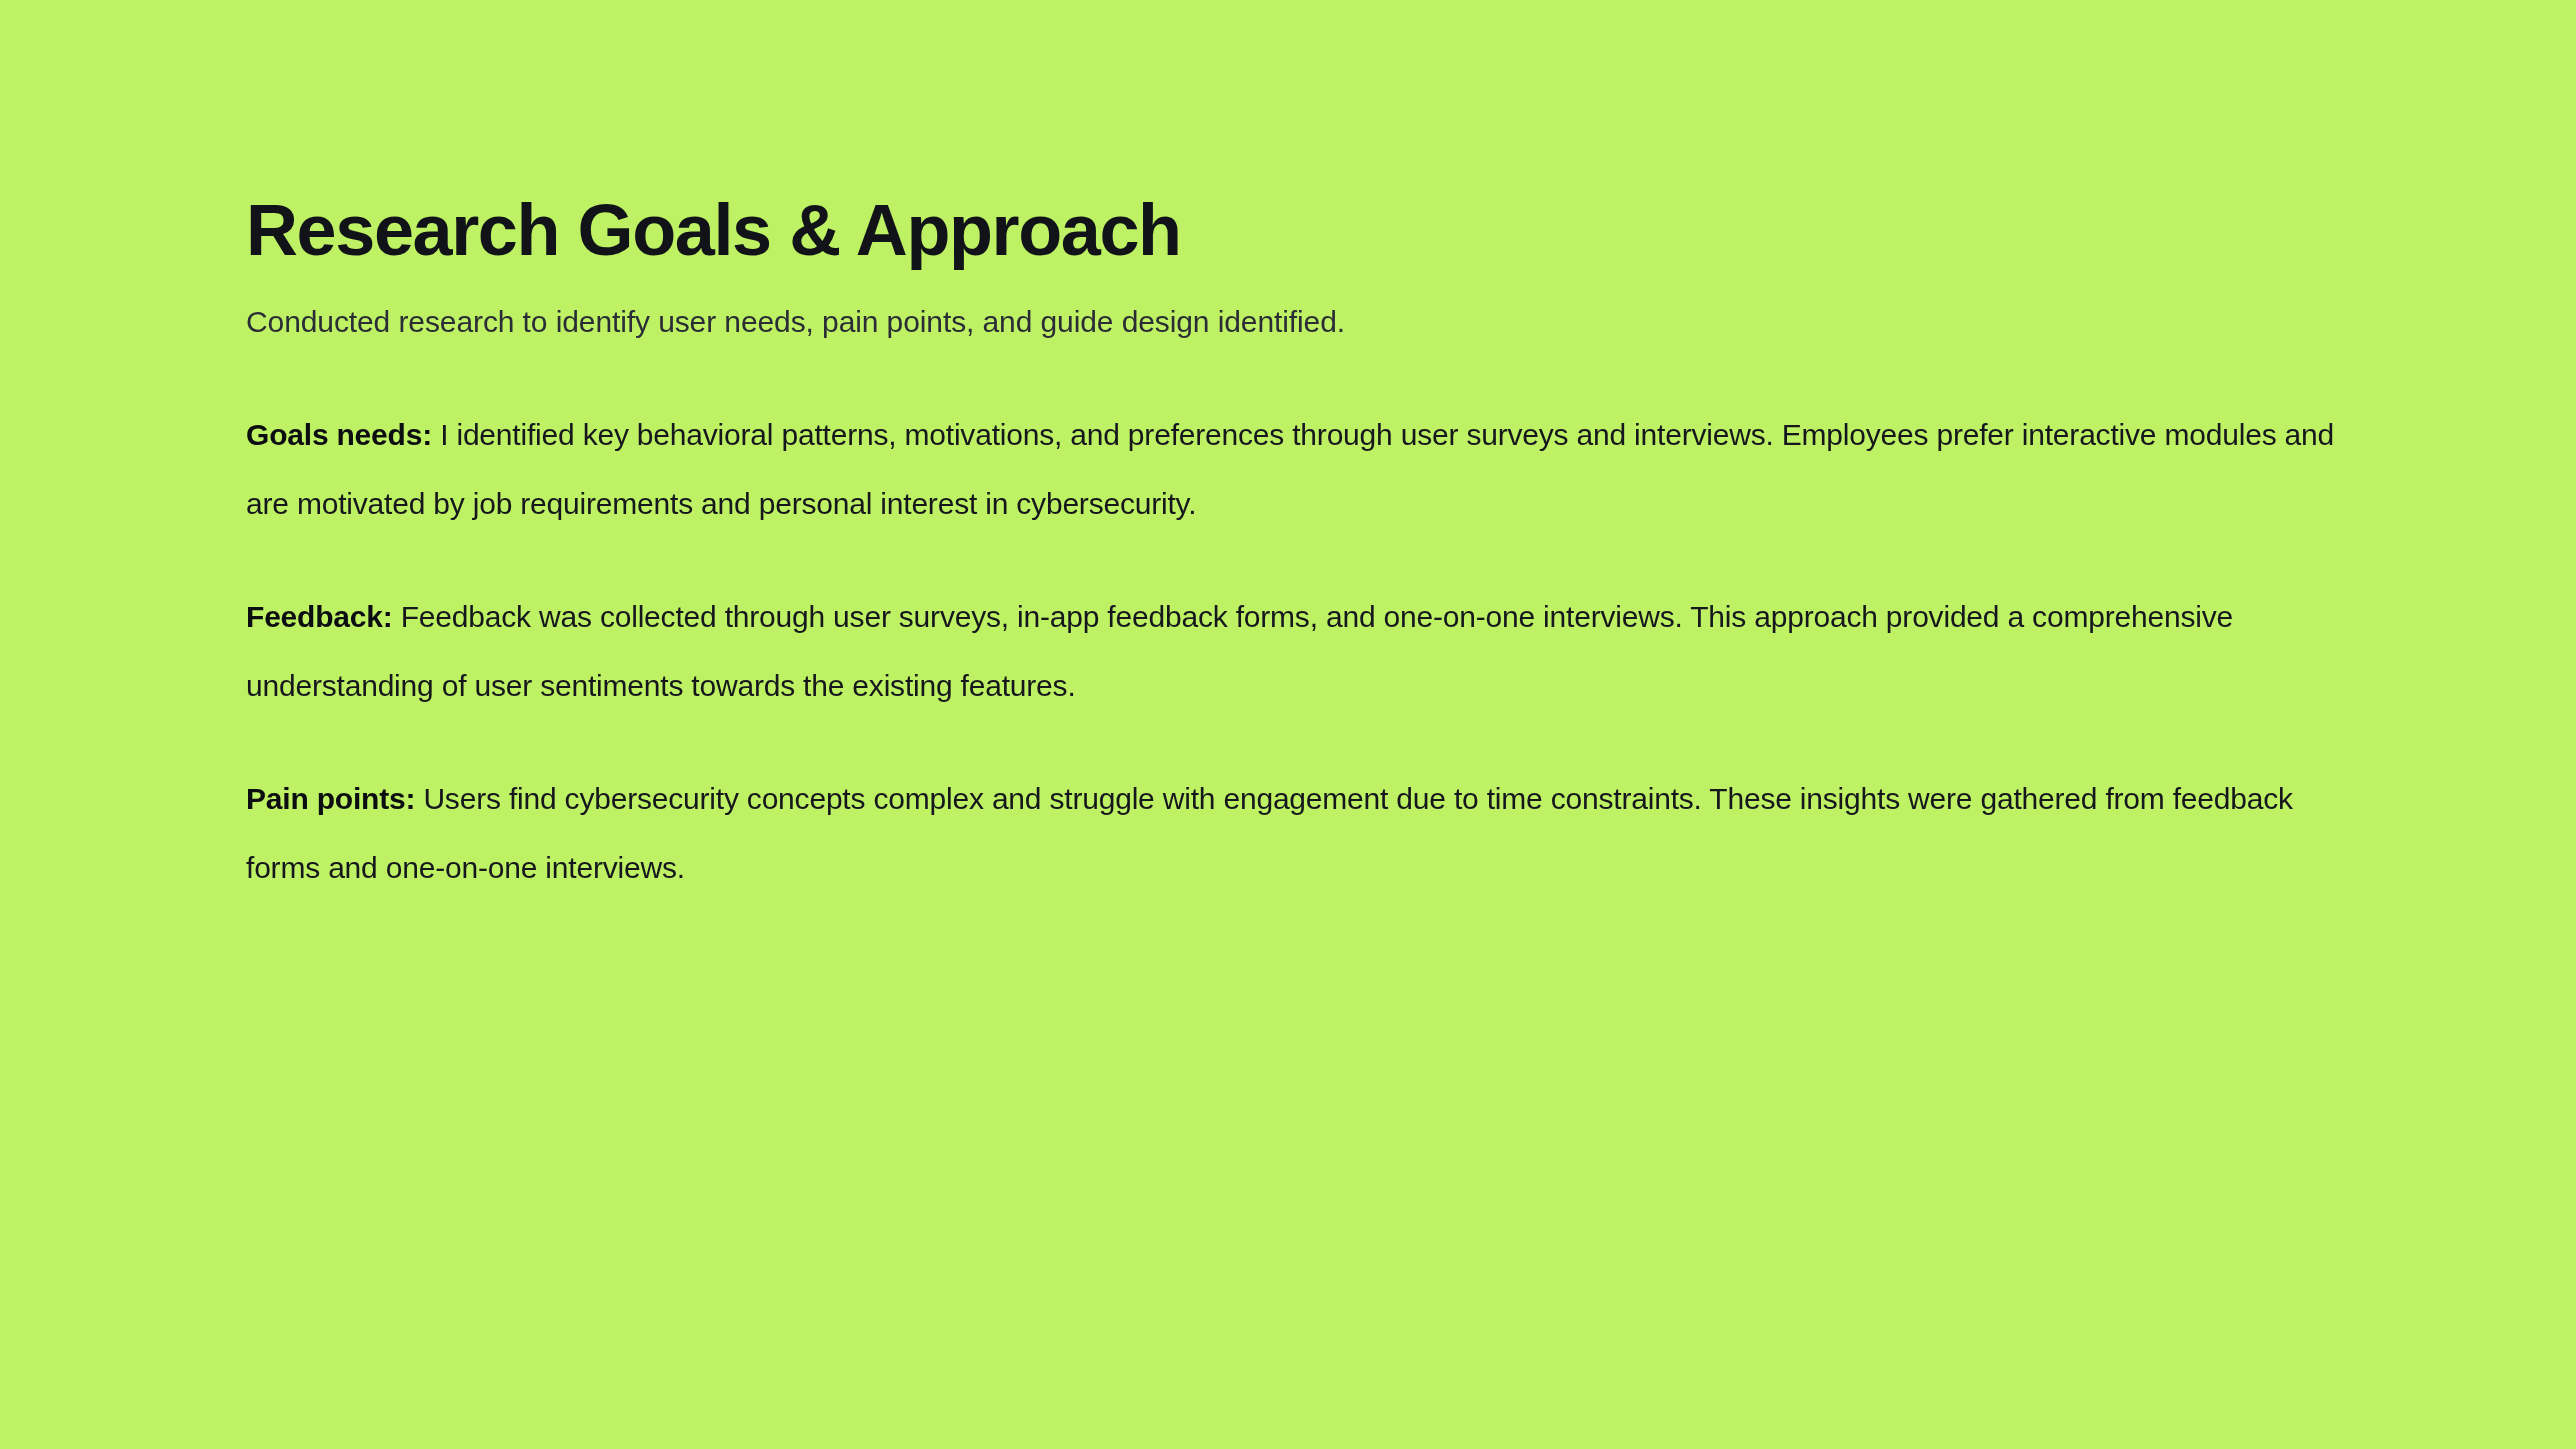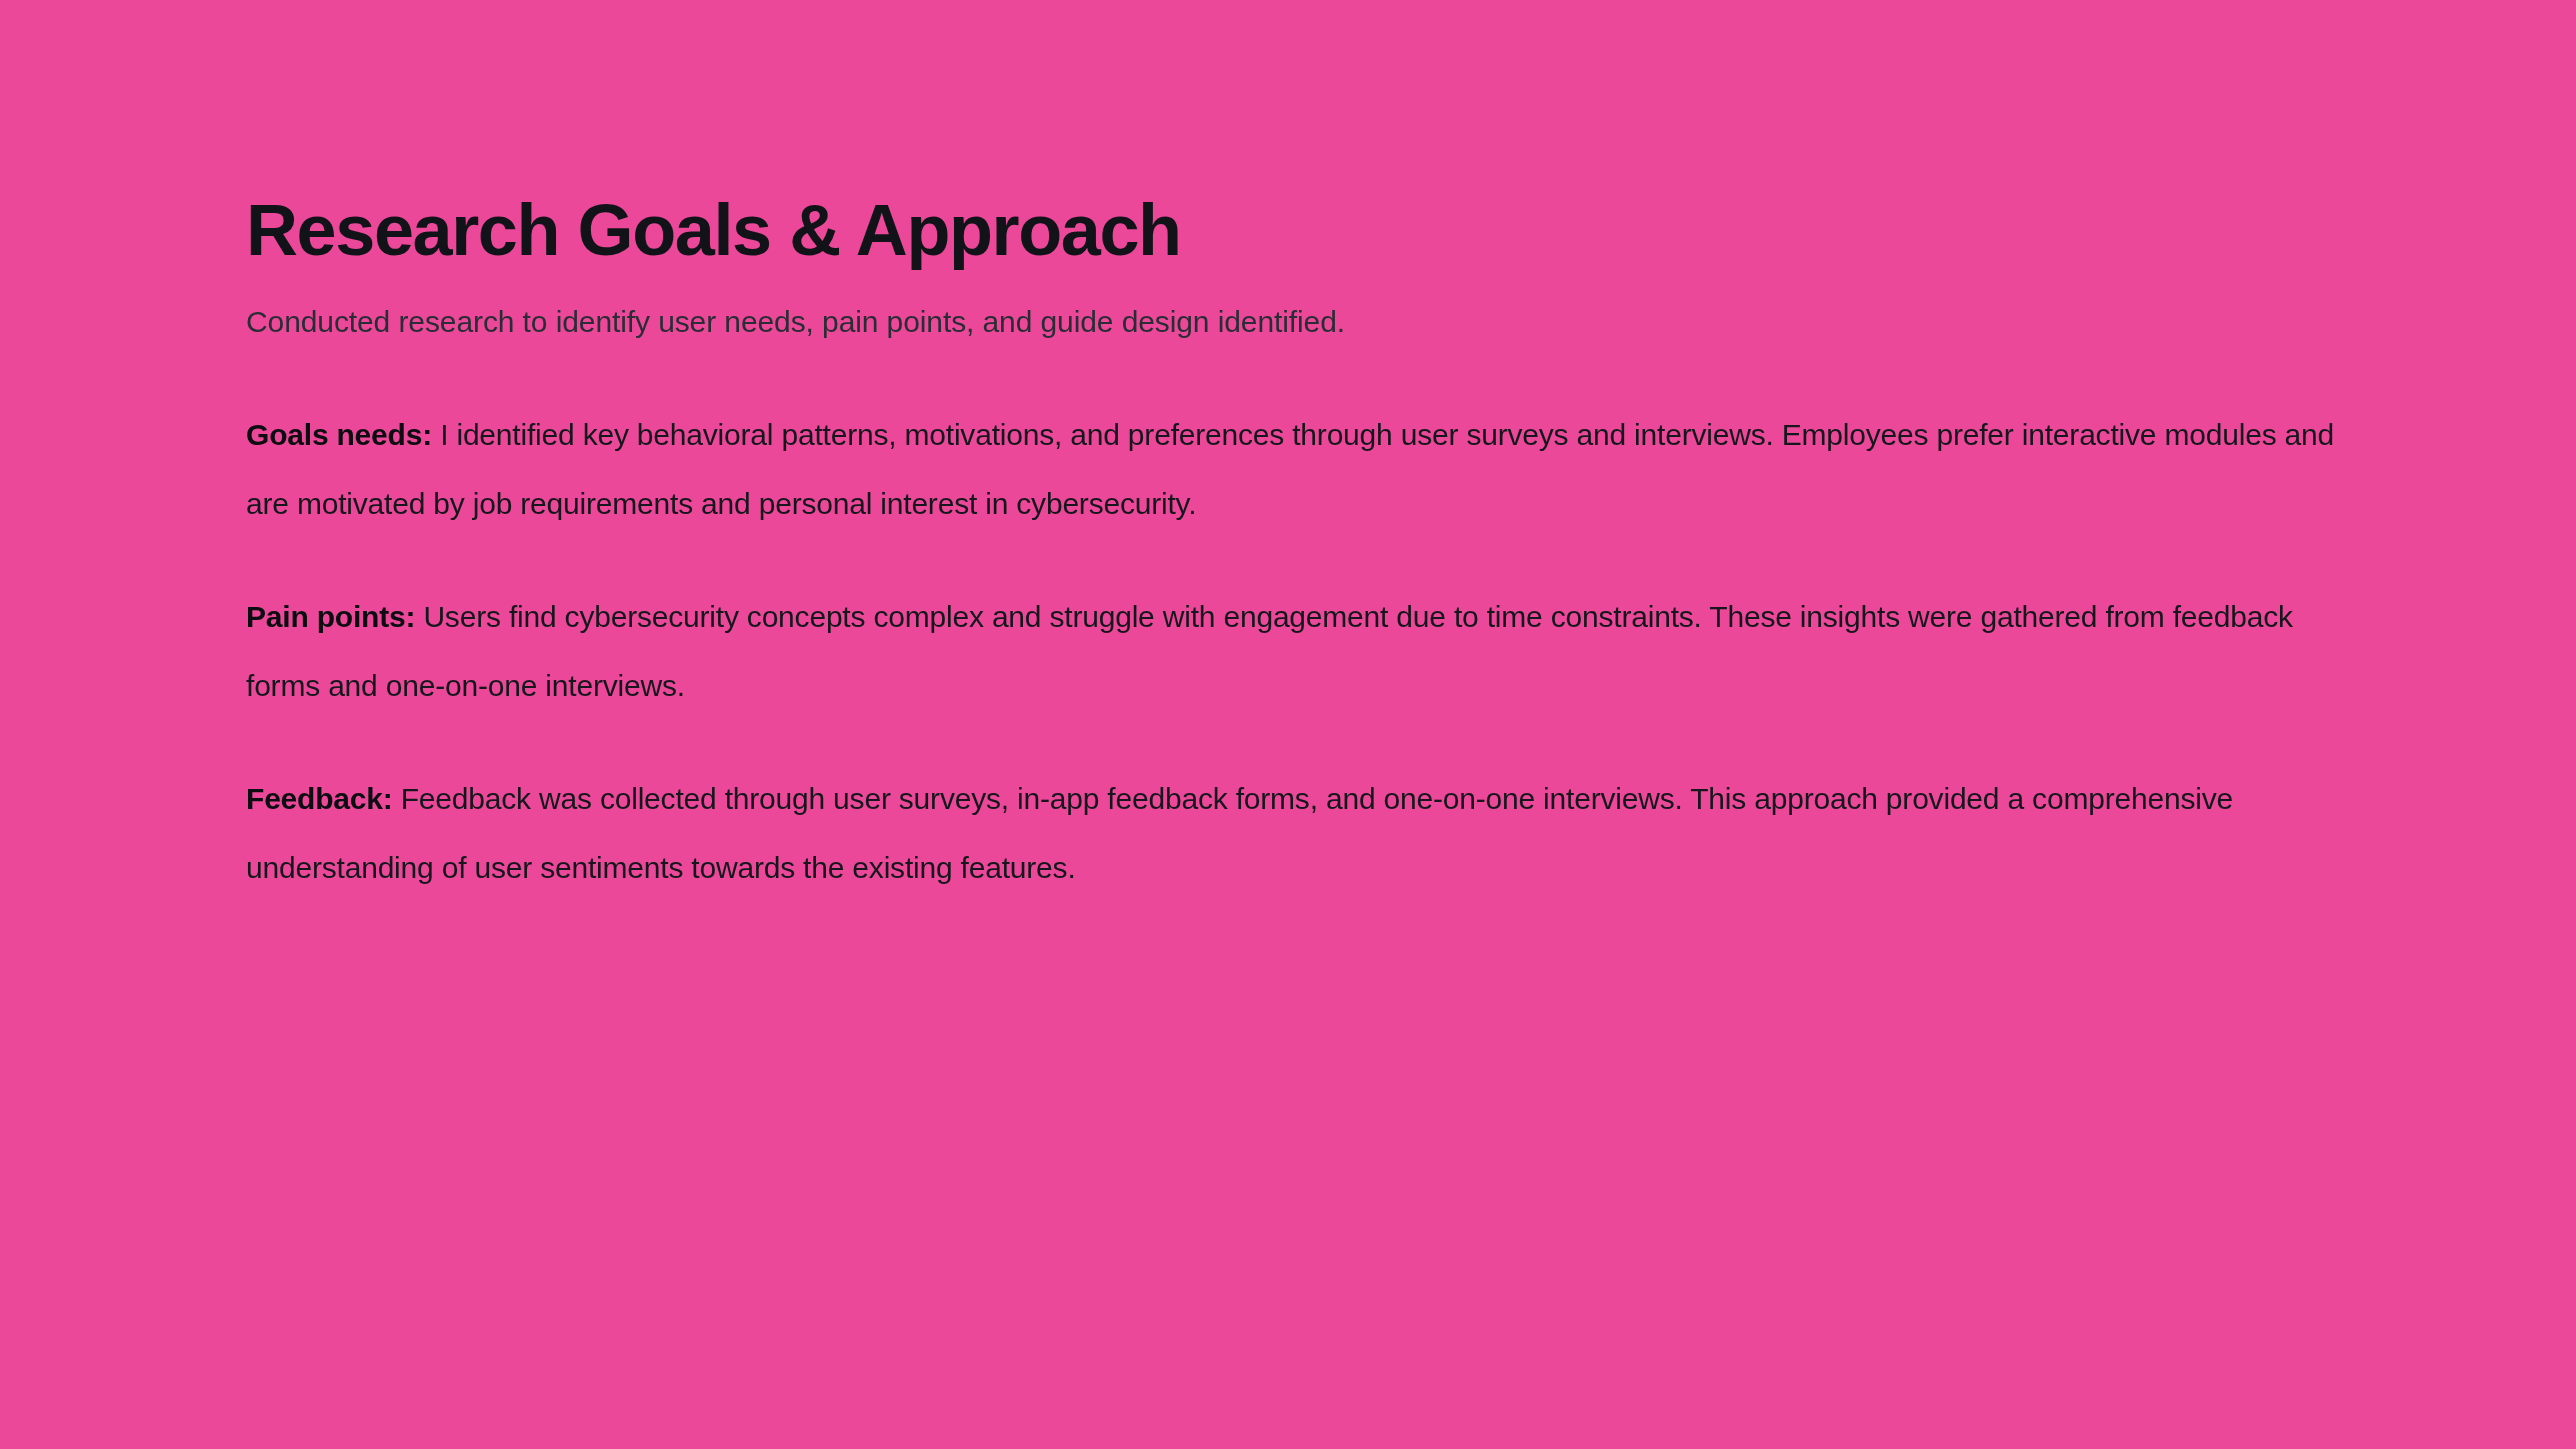--- a/index.html
+++ b/index.html
@@ -69,37 +69,37 @@
   }
 
   .lead-in {
     font-weight: 700;
     color: #0c0d11;
   }
 </style>
 </head>
 <body style="background: rgb(234, 236, 253);">
 
-<div class="slide" style="background: #ec4899;">
+<div class="slide" style="background: #bef264;">
   <div class="content">
 
     <h1 class="page-title" style="color: rgb(17, 19, 24);">Research Goals &amp; Approach</h1>
 
     <p class="page-subtitle" style="color: rgb(42, 45, 53);">Conducted research to identify user needs, pain points, and guide design identified.</p>
 
     <div class="body-blocks">
 
       <p class="body-para" style="color: rgb(21, 23, 28);">
         <span class="lead-in">Goals needs: </span><span> I identified key behavioral patterns, motivations, and preferences through user surveys and interviews. Employees prefer interactive modules and are motivated by job requirements and personal interest in cybersecurity.</span>
       </p>
 
       <p class="body-para" style="color: rgb(21, 23, 28);">
-        <span class="lead-in">Pain points:</span><span> Users find cybersecurity concepts complex and struggle with engagement due to time constraints. These insights were gathered from feedback forms and one-on-one interviews.</span>
+        <span class="lead-in">Feedback:</span><span> Feedback was collected through user surveys, in-app feedback forms, and one-on-one interviews. This approach provided a comprehensive understanding of user sentiments towards the existing features.</span>
       </p>
 
       <p class="body-para" style="color: rgb(21, 23, 28);">
-        <span class="lead-in">Feedback:</span><span> Feedback was collected through user surveys, in-app feedback forms, and one-on-one interviews. This approach provided a comprehensive understanding of user sentiments towards the existing features.</span>
+        <span class="lead-in">Pain points:</span><span> Users find cybersecurity concepts complex and struggle with engagement due to time constraints. These insights were gathered from feedback forms and one-on-one interviews.</span>
       </p>
 
     </div>
   </div>
 </div>
 
 
 </body></html>

